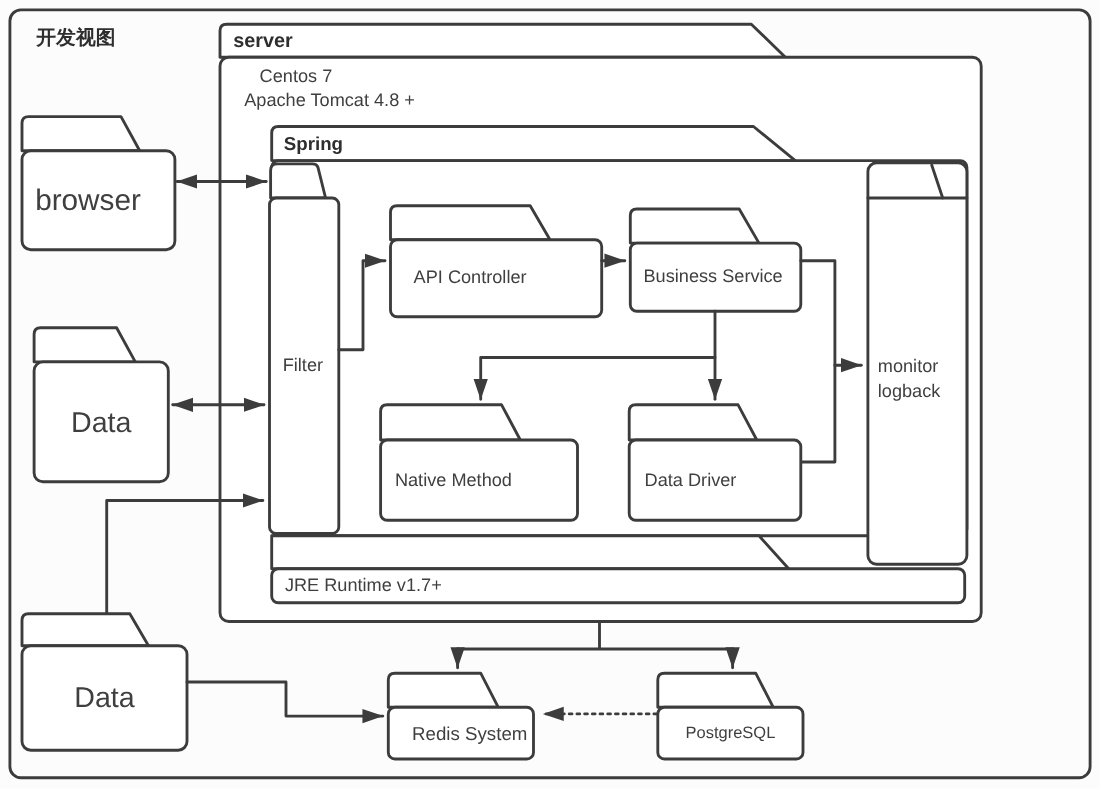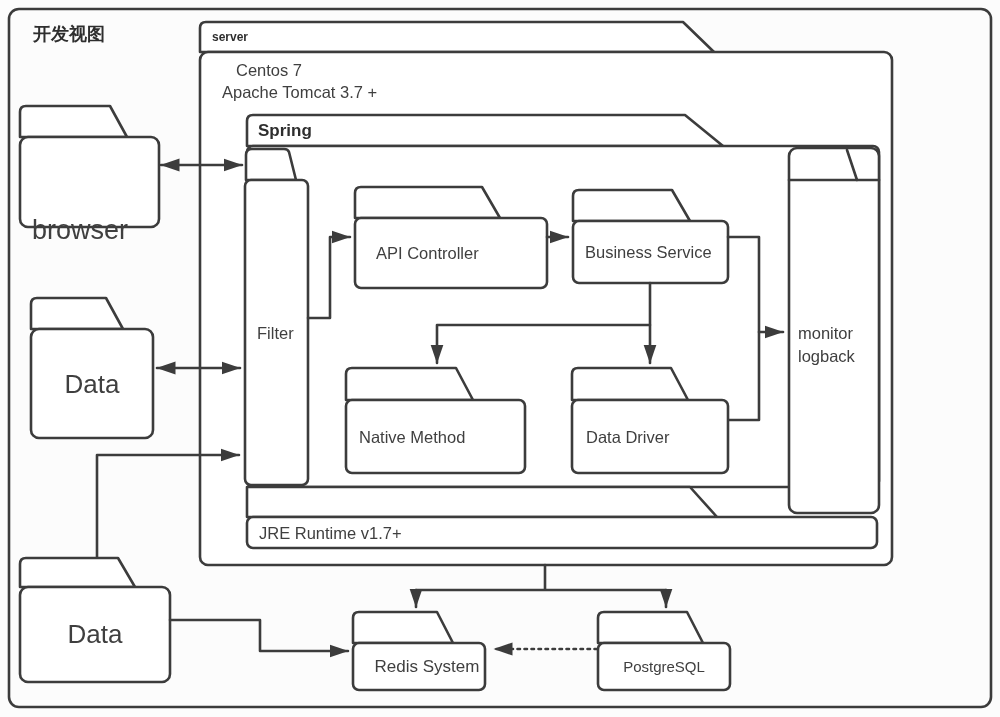--- a/index.html
+++ b/index.html
@@ -118,44 +118,44 @@
         <path d="M416,590 V607" marker-end="url(#ah)"></path>
         <path d="M666,590 V607" marker-end="url(#ah)"></path>
         <path d="M170,620 H260 V651 H348" marker-end="url(#ah)"></path>
         <path d="M597,649 H494" stroke-dasharray="2.5 4.5" marker-end="url(#ah)"></path>
       </g>
     </g>
   </svg>
 
   <div class="lbl bold" style="left:33px; top:34px; font-size:18px;">开发视图</div>
 
-  <div class="lbl bold" style="left:212px; top:37px; font-size:12px;">server</div>
+  <div class="lbl bold" style="left:212px; top:37px; font-size:18px;">server</div>
   <div class="lbl" style="left:236px; top:70px;">Centos 7</div>
-  <div class="lbl" style="left:222px; top:92px;">Apache Tomcat 3.7 +</div>
+  <div class="lbl" style="left:222px; top:92px;">Apache Tomcat 4.8 +</div>
 
   <div class="lbl bold" style="left:258px; top:131px; font-size:17px;">Spring</div>
 
   <div class="lbl" style="left:257px; top:333px;">Filter</div>
 
   <div class="lbl" style="left:376px; top:253px;text-align:center;">API Controller</div>
 
   <div class="lbl" style="left:585px; top:252px;">Business Service</div>
 
   <div class="lbl" style="left:359px; top:437px;">Native Method</div>
 
   <div class="lbl" style="left:586px; top:437px;">Data Driver</div>
 
   <div class="lbl" style="left:798px; top:345px; line-height:23px;">
     <div>monitor</div>
     <div>logback</div>
   </div>
 
   <div class="lbl" style="left:259px; top:533px;">JRE Runtime v1.7+</div>
 
-  <div class="lbl big centered" style="left:20px; width:120px; top:183px;margin-top:48px;">browser</div>
+  <div class="lbl big centered" style="left:20px; width:120px; top:183px;">browser</div>
 
   <div class="lbl centered" style="left:31px; width:122px; top:384px; font-size:26px; line-height:31px;">
     <div>Data</div>
   </div>
 
   <div class="lbl centered" style="left:20px; width:150px; top:634px; font-size:26px; line-height:36px;">
     <div>Data</div>
   </div>
 
   <div class="lbl centered" style="left:353px; width:148px; top:667px; font-size:17px;">Redis System</div>

